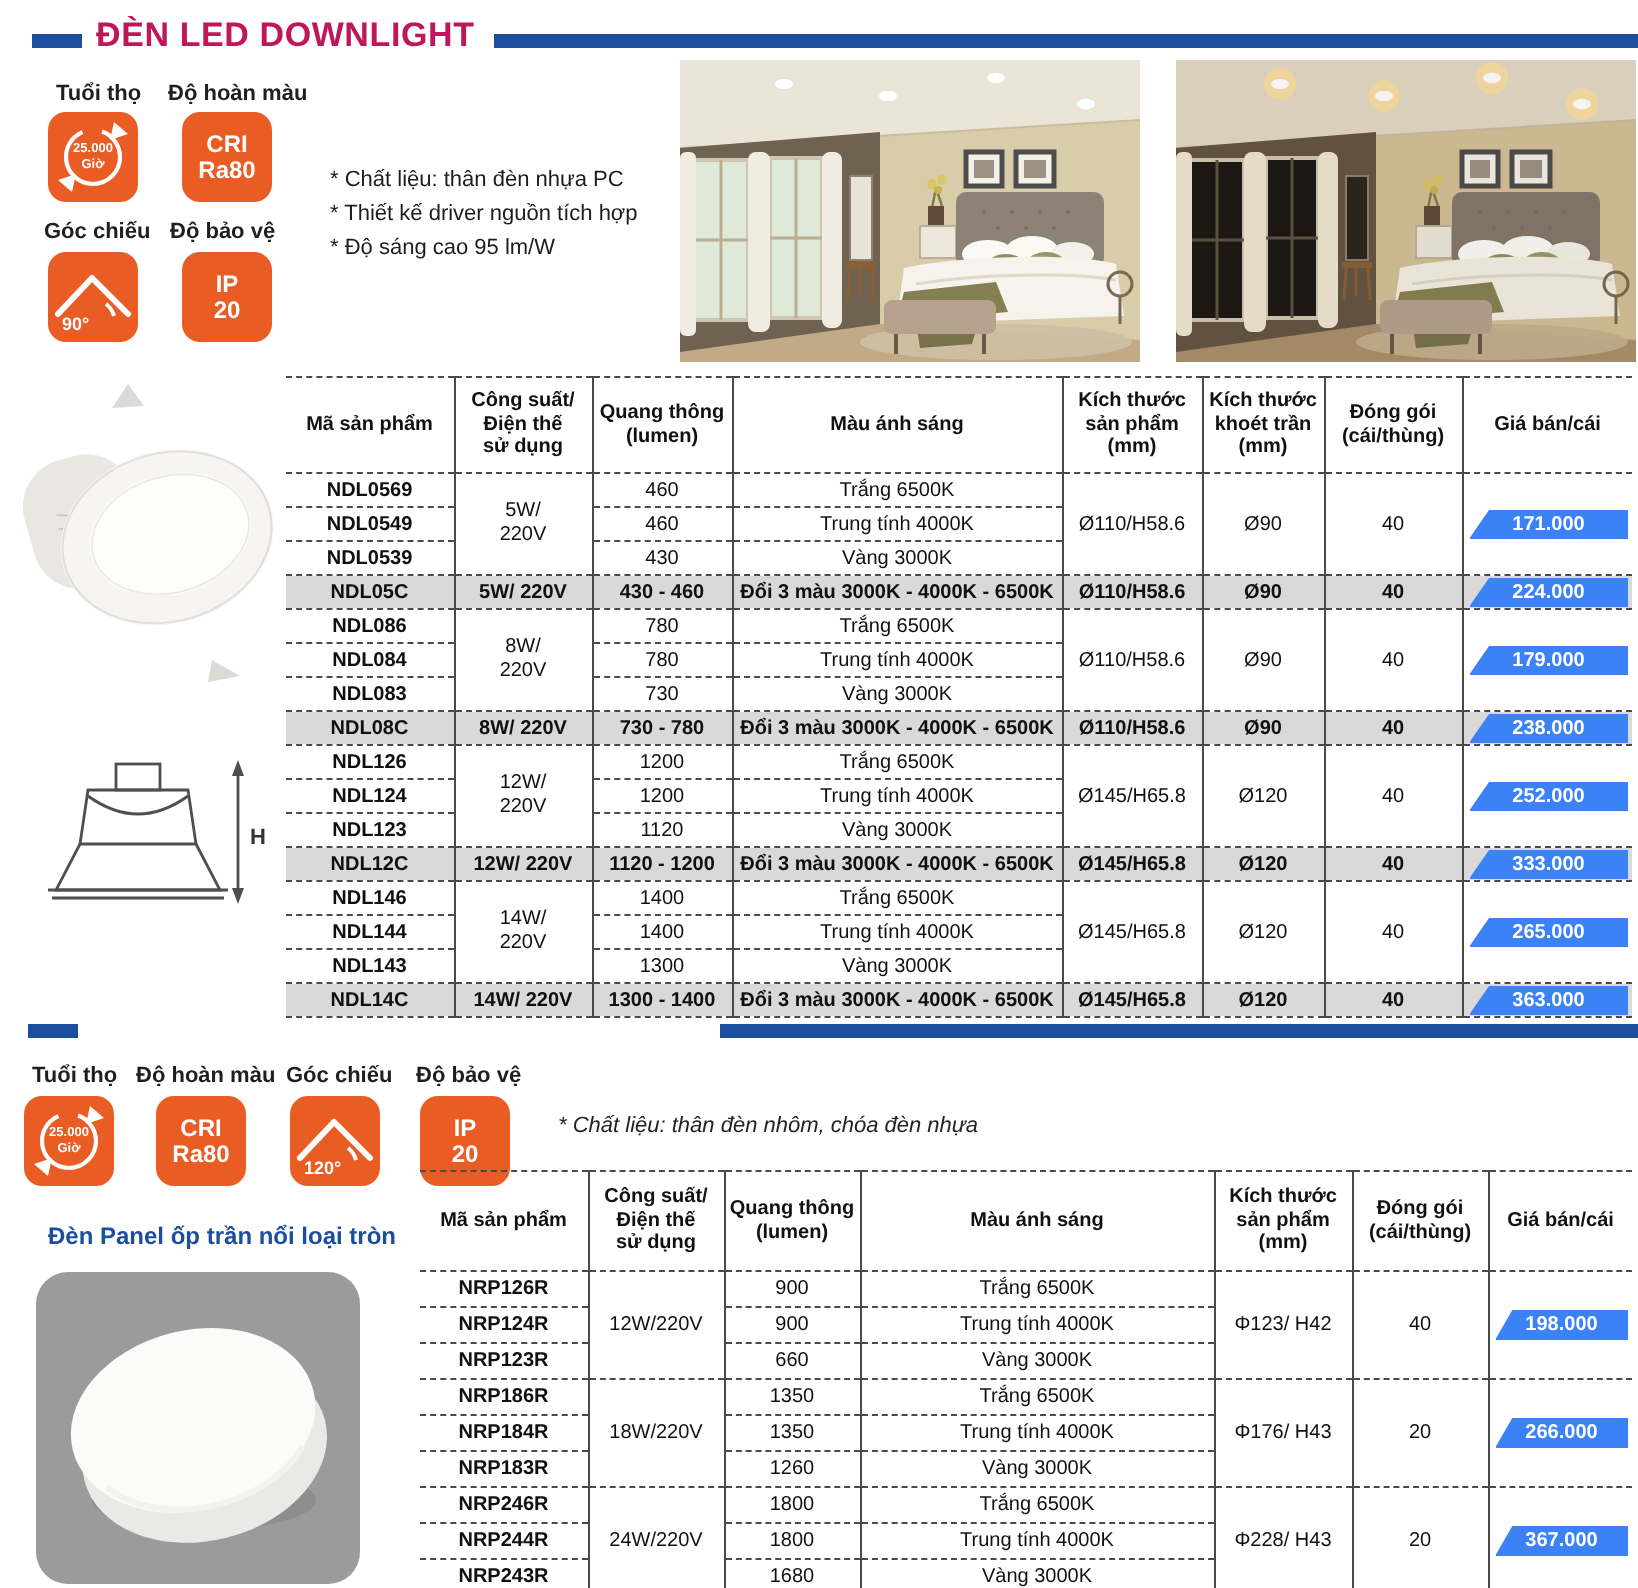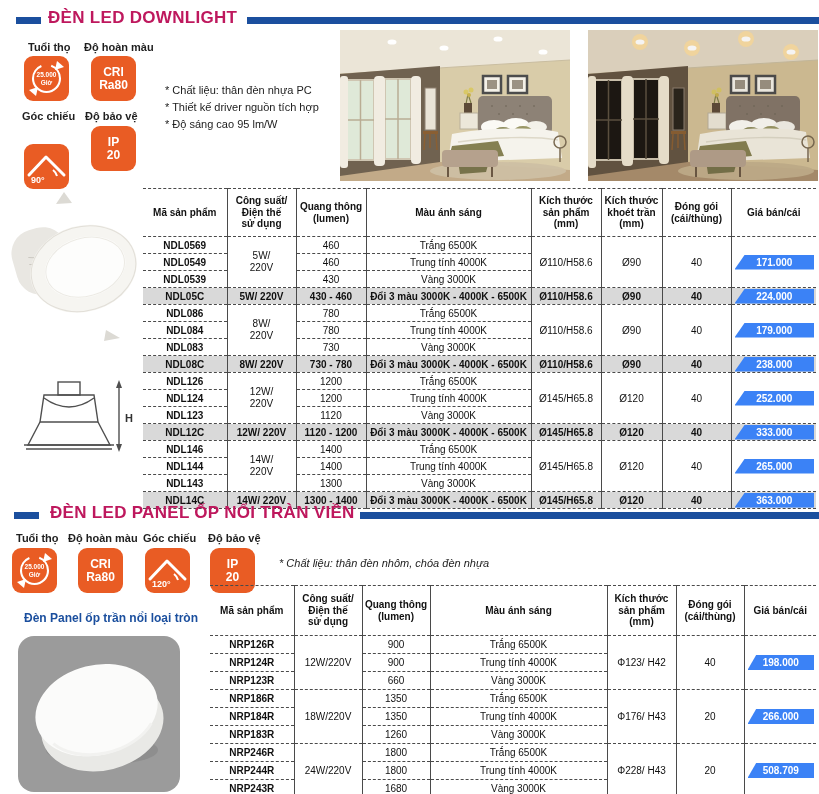--- a/index.html
+++ b/index.html
@@ -77,21 +77,21 @@
     </svg>
     <div class="spec-val v-sm">25.000
 Giờ</div>
   </div>
   <div class="spec-box" style="left:91px;top:56px;">
     <div class="spec-val v-lg">CRI
 Ra80</div>
   </div>
   <div class="spec-label" style="left:22px;top:110px;">Góc chiếu</div>
   <div class="spec-label" style="left:85px;top:110px;">Độ bảo vệ</div>
-  <div class="spec-box" style="left:24px;top:126px;margin-top:18px;">
+  <div class="spec-box" style="left:24px;top:126px;">
     <svg viewBox="0 0 45 45">
       <path d="M5,31 L22,13 L40,31" stroke="#fff" stroke-width="3" fill="none" stroke-linejoin="round" stroke-linecap="round"></path>
       <path d="M29,26 A11 11 0 0 1 33,32" stroke="#fff" stroke-width="2" fill="none"></path>
     </svg>
     <div class="v-angle">90°</div>
   </div>
   <div class="spec-box" style="left:91px;top:126px;">
     <div class="spec-val v-lg">IP
 20</div>
   </div>
@@ -461,21 +461,20 @@
         <td class="pc">
             <div class="tag">
               <span>363.000</span>
             </div>
           </td>
       </tr>
     </tbody>
   </table>
 
   <div class="dash" style="left:14px;top:512px;width:25px;"></div>
-  <div class="sec-title" style="left:50px;top:503px;">ĐÈN LED PANEL ỐP NỔI TRÀN VIỀN</div>
   <div class="bar" style="left:360px;top:512px;width:459px;"></div>
 
   <div class="spec-label" style="left:16px;top:532px;">Tuổi thọ</div>
   <div class="spec-label" style="left:68px;top:532px;">Độ hoàn màu</div>
   <div class="spec-label" style="left:143px;top:532px;">Góc chiếu</div>
   <div class="spec-label" style="left:208px;top:532px;">Độ bảo vệ</div>
   <div class="spec-box" style="left:12px;top:548px;">
     <svg viewBox="0 0 45 45">
       <circle cx="22.5" cy="22.5" r="13.5" fill="none" stroke="#fff" stroke-width="2.1" stroke-dasharray="58 10"></circle>
       <polygon points="33,5 40,11 31,14" fill="#fff"></polygon>
@@ -593,21 +592,21 @@
 
       <tr>
         <td class="cd">NRP246R</td>
         <td rowspan="3">24W/220V</td>
         <td>1800</td>
         <td>Trắng 6500K</td>
         <td rowspan="3">Φ228/ H43</td>
         <td rowspan="3">20</td>
         <td rowspan="3" class="pc">
             <div class="tag">
-              <span>508.709</span>
+              <span>367.000</span>
             </div>
           </td>
       </tr>
       <tr>
         <td class="cd">NRP244R</td>
         <td>1800</td>
         <td>Trung tính 4000K</td>
       </tr>
       <tr>
         <td class="cd">NRP243R</td>

